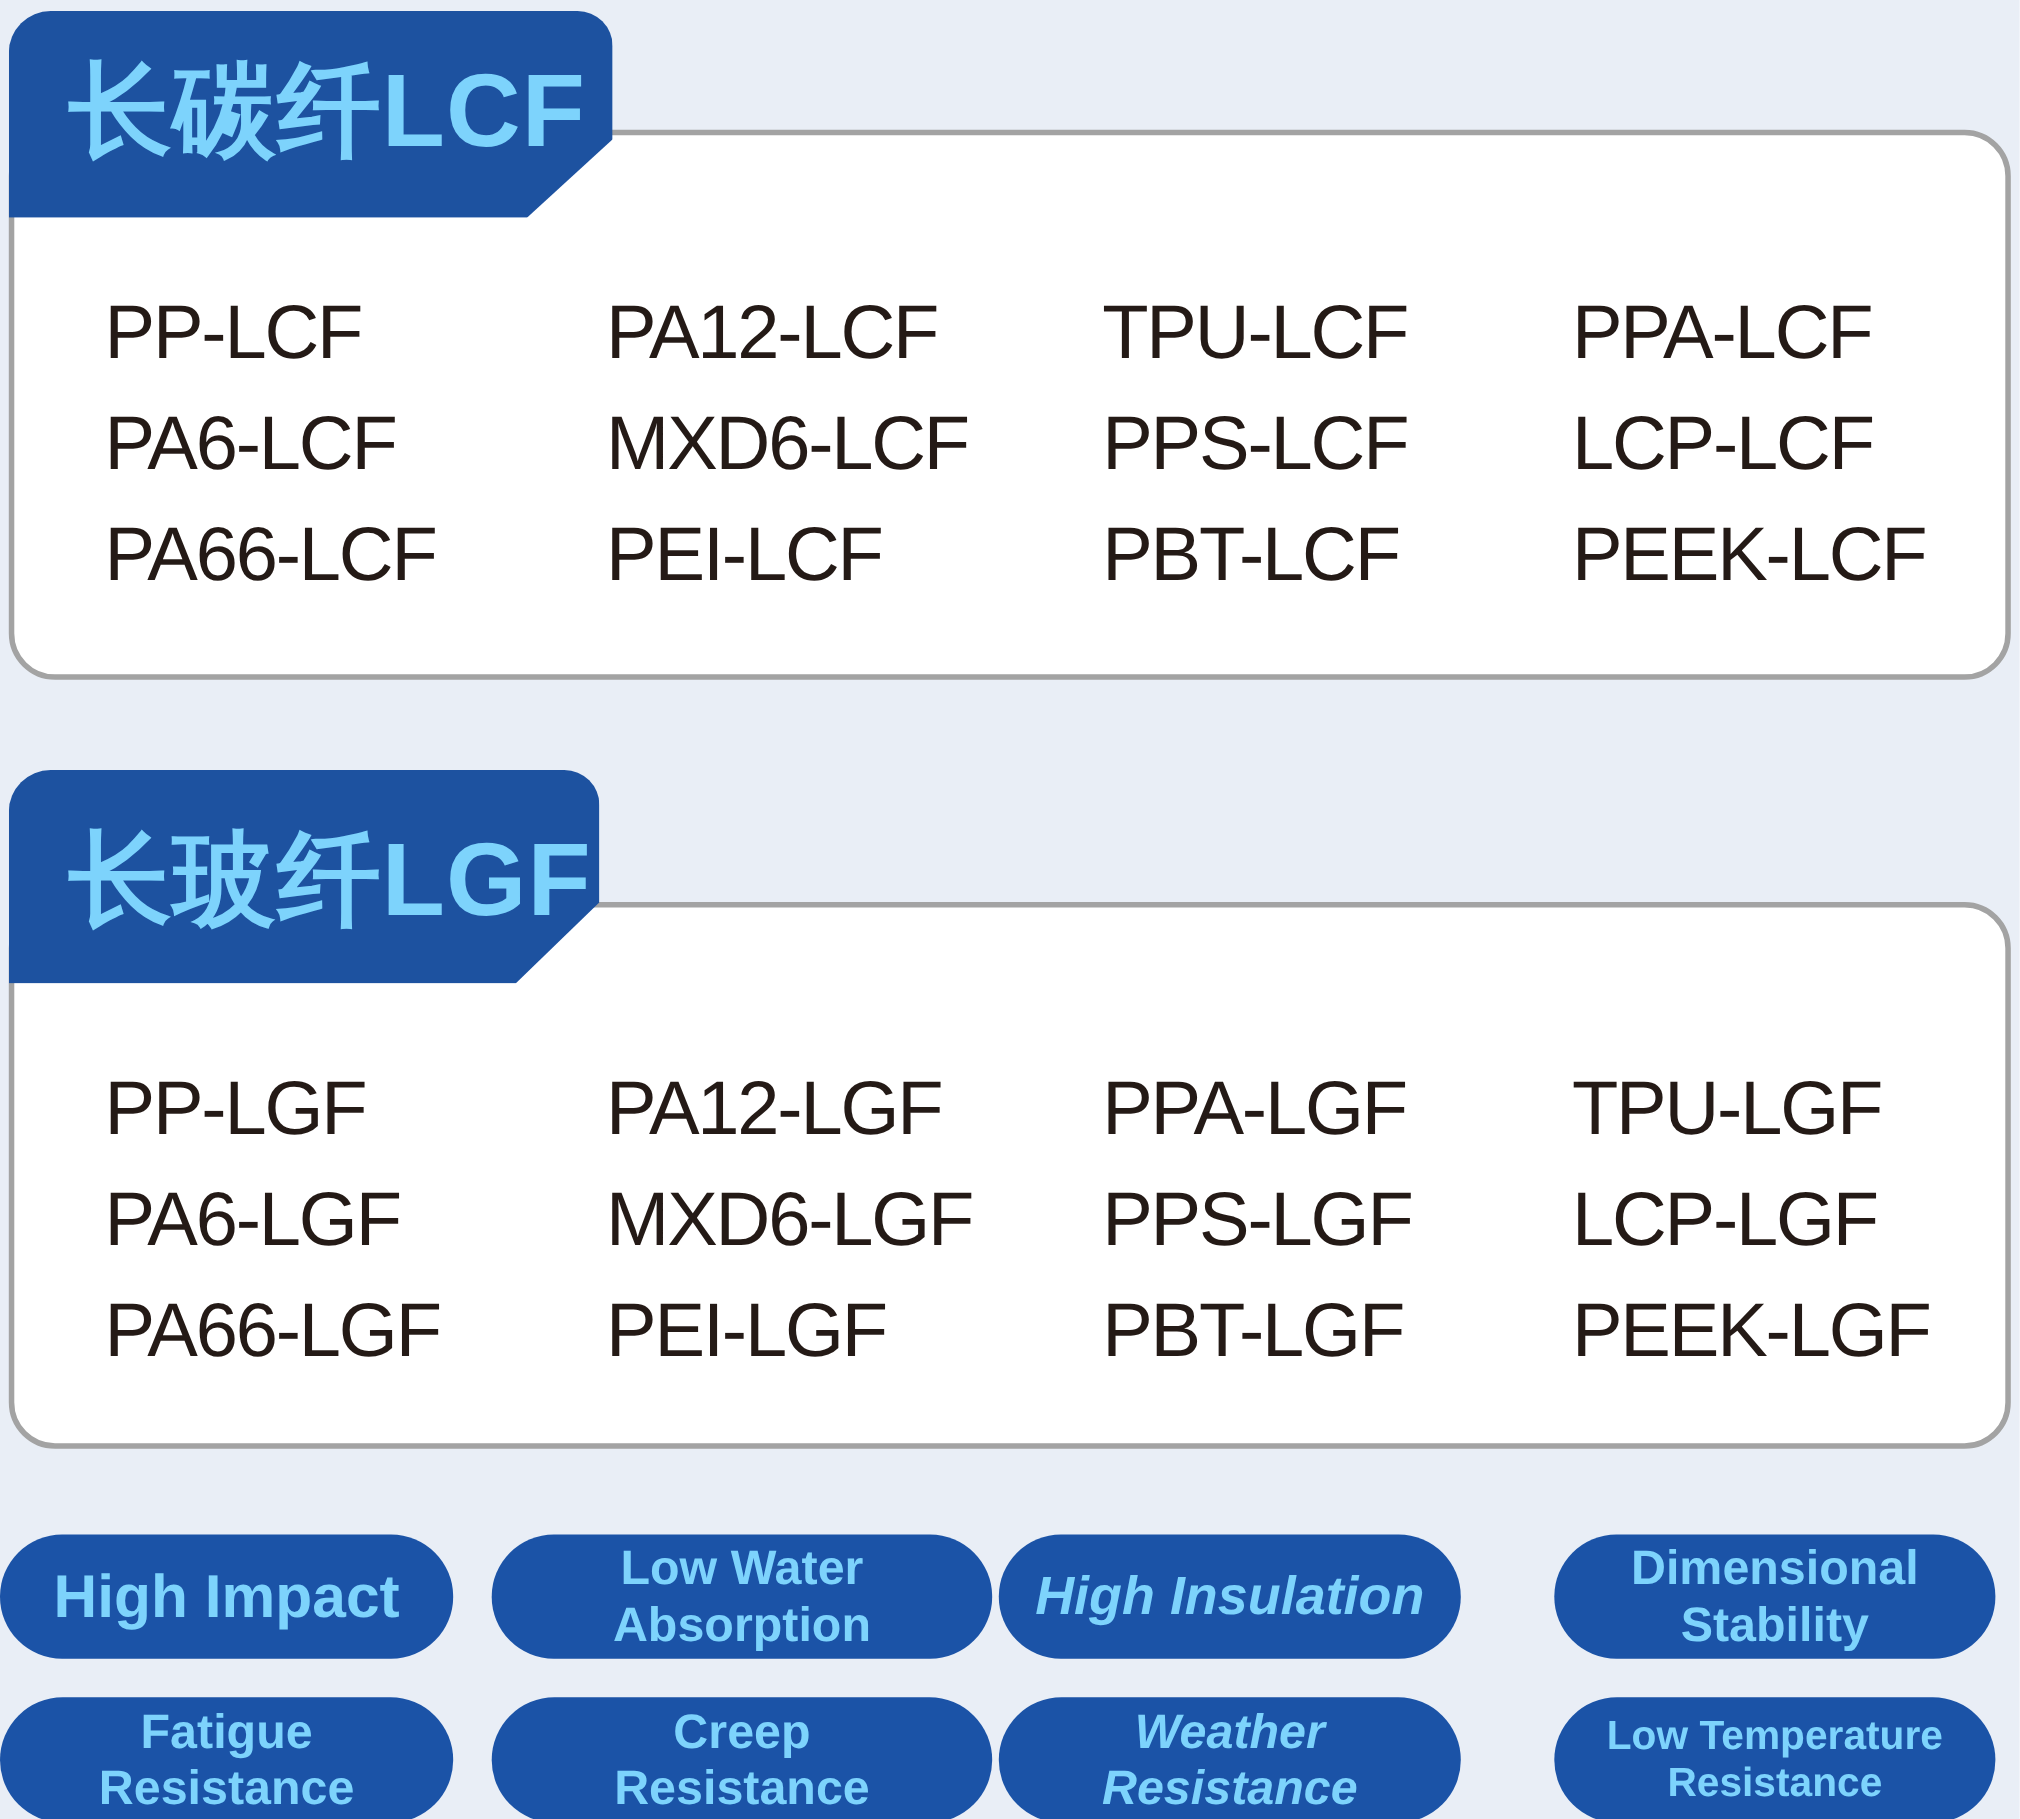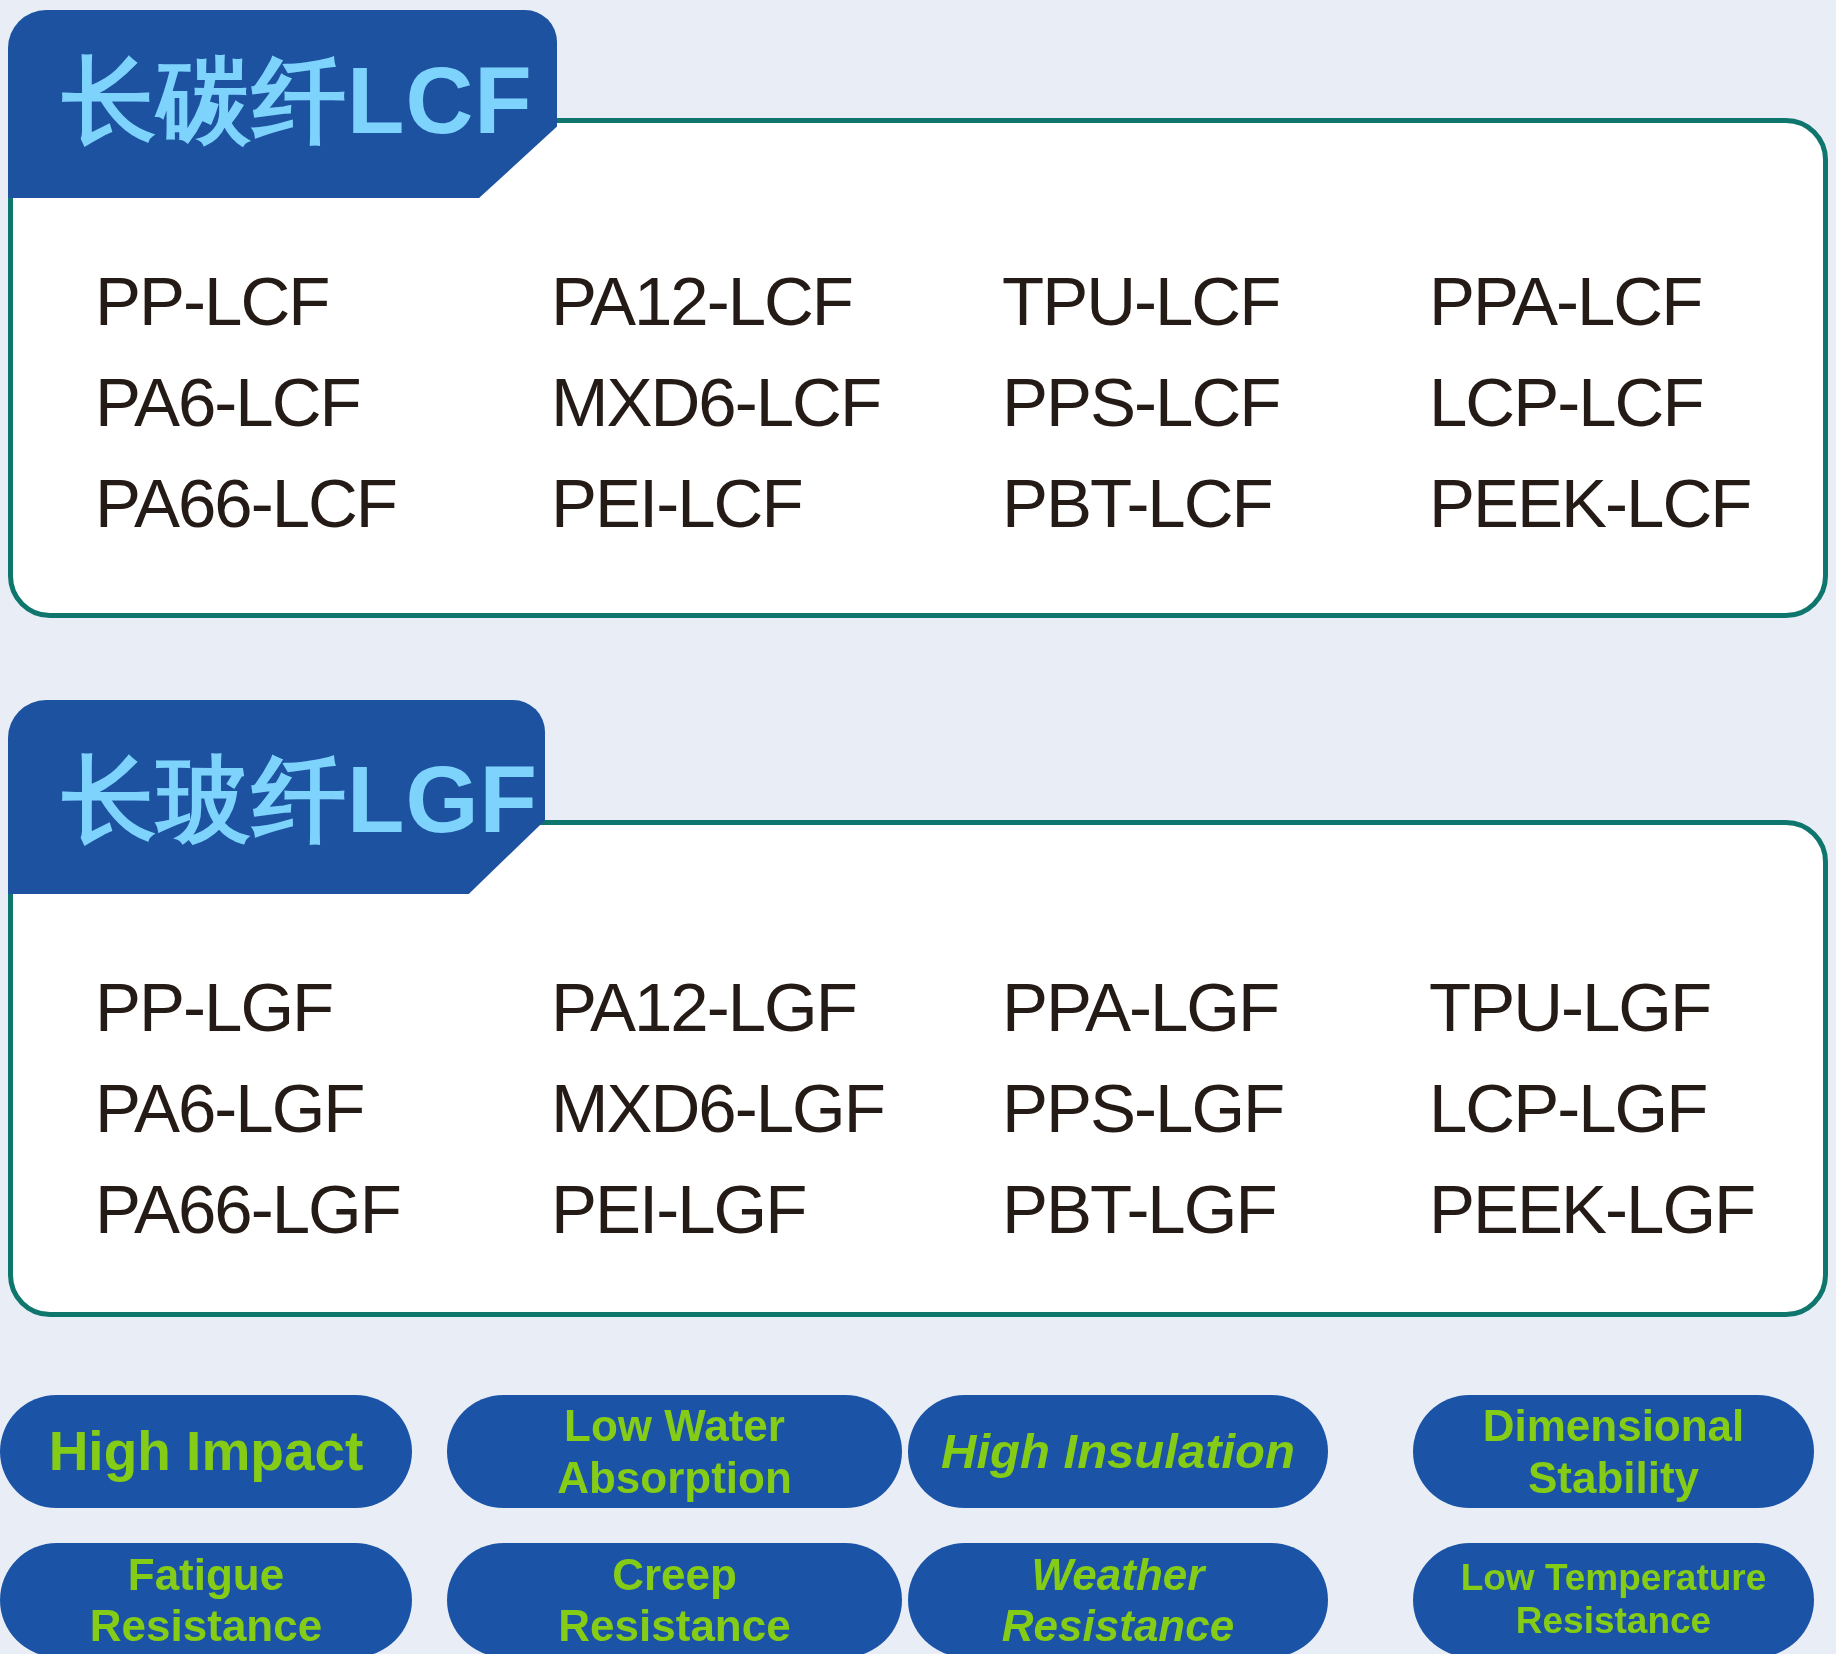--- a/index.html
+++ b/index.html
@@ -12,21 +12,21 @@
   }
 
   
   .card { position:absolute; left:8px; width:1820px; }
   .card-1 { top:10px;  height:608px; }
   .card-2 { top:700px; height:617px; }
 
   .card-body {
     position:absolute; left:0; right:0; bottom:0;
     background:#ffffff;
-    border:5px solid #0f766e;
+    border:5px solid #a3a3a3;
     border-radius:42px;
     box-sizing:border-box;
   }
   .card-1 .card-body { top:108px; }
   .card-2 .card-body { top:120px; }
 
   .tab {
     position:absolute; top:0; left:0;
     background:#1d52a0;
     color:#7dd3fc;
@@ -63,21 +63,21 @@
     line-height:101px;
     letter-spacing:-2px;
     color:#241a16;
     white-space:nowrap;
   }
 
   
   .badge {
     position:absolute;
     background:#1b53a7;
-    color:#84cc16;
+    color:#7dd3fc;
     border-radius:58px;
     display:flex; align-items:center; justify-content:center;
     text-align:center;
     font-weight:bold;
     font-size:44px;
     line-height:1.16;
     white-space:pre-line;
     box-sizing:border-box;
   }
   .r1 { top:1395px; height:113px; }

